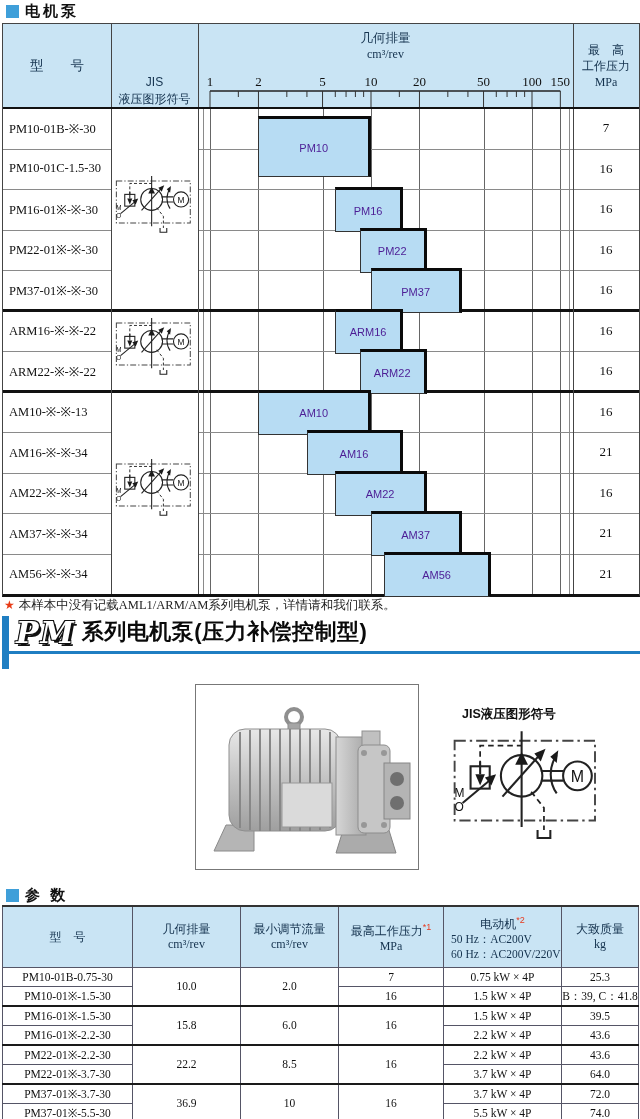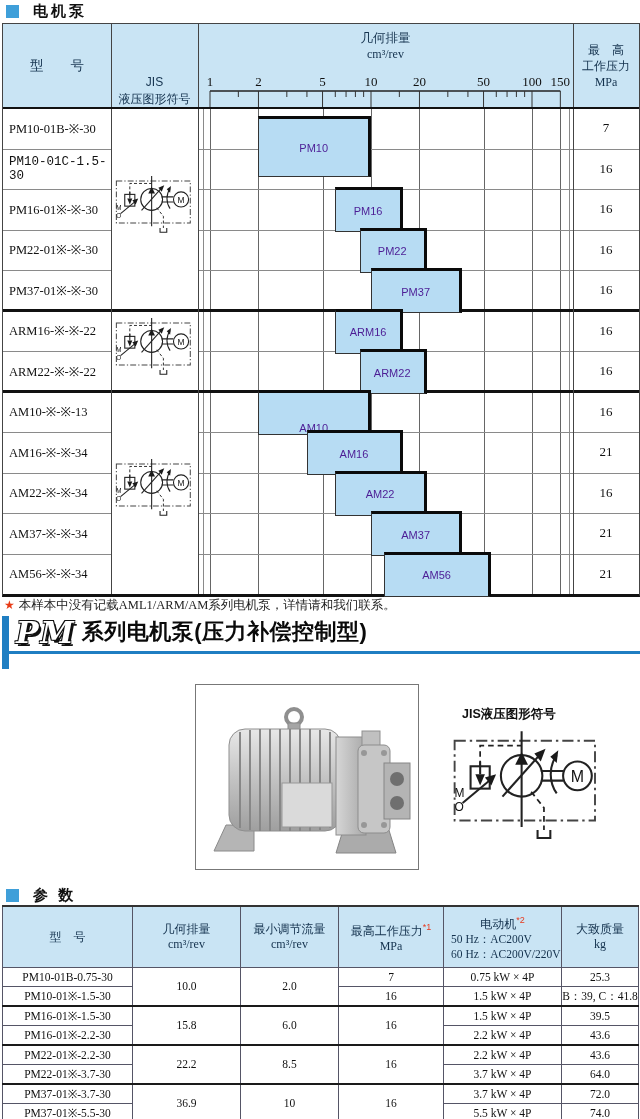--- a/index.html
+++ b/index.html
@@ -1,21 +1,21 @@
 <!DOCTYPE html>
 <html><head>
 <meta charset="utf-8">
 <style>
   html,body{margin:0;padding:0;background:#fff;}
   .page{position:relative;width:640px;height:1119px;background:#fff;overflow:hidden;
         font-family:"Liberation Sans",sans-serif;color:#111;}
   
   .sec-title{position:absolute;left:6px;display:flex;align-items:center;gap:6px;}
   .sq{width:13px;height:13px;background:#3f9fd9;display:inline-block;}
-  .sec-txt{font-size:15px;font-weight:bold;letter-spacing:3px;color:#111;margin-left:8px;}
+  .sec-txt{font-size:15px;font-weight:bold;letter-spacing:3px;color:#111;}
   
   #sel-table{position:absolute;left:2px;top:23px;width:636px;height:570px;
              border:1.5px solid #444;border-bottom:3px solid #111;box-sizing:content-box;}
   .sel-header{position:absolute;left:0;top:0;width:636px;height:84px;background:#c9e4f4;}
   .hdr-line{position:absolute;left:0;right:0;top:82.5px;height:2.5px;background:#111;z-index:6;}
   .vcol{position:absolute;top:0;bottom:0;width:1px;background:#444;z-index:5;}
   .vthin{position:absolute;top:84px;bottom:0;width:1px;background:#8a8a8a;z-index:1;}
   .h-model{position:absolute;left:0;top:0;width:108px;height:84px;display:flex;align-items:center;justify-content:center;
            font-size:13.5px;color:#14324e;}
   .h-jis{position:absolute;left:108px;top:0;width:87px;height:84px;display:flex;flex-direction:column;
@@ -158,21 +158,21 @@
     </div>
     <div class="hdr-line"></div>
     <div class="vcol" style="left:107.5px"></div>
     <div class="vcol" style="left:194.5px"></div>
     <div class="vcol" style="left:569.5px"></div>
     <div class="vthin" style="left:199.5px"></div>
     <div class="vthin" style="left:565.5px"></div>
     <div id="sel-body">
         <div class="model-cell" style="top: 84px; height: 40.5px;">PM10-01B-※-30</div>
         <div class="press-cell" style="top: 84px; height: 40.5px;">7</div>
-        <div class="model-cell" style="top: 124.5px; height: 40.5px; font-family: Liberation Mono, monospace;">PM10-01C-1.5-30</div>
+        <div class="model-cell" style="top: 124.5px; height: 40.5px;">PM10-01C-1.5-30</div>
         <div class="press-cell" style="top: 124.5px; height: 40.5px;">16</div>
         <div class="rsep" style="top: 124.5px; left: 0px; width: 108px;"></div>
         <div class="rsep" style="top: 124.5px; left: 195px; width: 441px;"></div>
         <div class="model-cell" style="top: 165px; height: 40.5px;">PM16-01※-※-30</div>
         <div class="press-cell" style="top: 165px; height: 40.5px;">16</div>
         <div class="rsep" style="top: 165px; left: 0px; width: 108px;"></div>
         <div class="rsep" style="top: 165px; left: 195px; width: 441px;"></div>
         <div class="model-cell" style="top: 205.5px; height: 40.5px;">PM22-01※-※-30</div>
         <div class="press-cell" style="top: 205.5px; height: 40.5px;">16</div>
         <div class="rsep" style="top: 205.5px; left: 0px; width: 108px;"></div>
@@ -226,21 +226,21 @@
         </div>
         <div class="bar" style="left: 368px; width: 91.2912px; top: 244px; height: 45px; text-align: right;">
           <span>PM37</span>
         </div>
         <div class="bar" style="left: 332.282px; width: 67.7014px; top: 284.5px; height: 45px;">
           <span>ARM16</span>
         </div>
         <div class="bar" style="left: 356.636px; width: 67.1264px; top: 325px; height: 45px;">
           <span>ARM22</span>
         </div>
-        <div class="bar" style="left: 255.466px; width: 112.534px; top: 365.5px; height: 45px; align-items: flex-end;">
+        <div class="bar" style="left: 255.466px; width: 112.534px; top: 365.5px; height: 45px;">
           <span>AM10</span>
         </div>
         <div class="bar" style="left: 303.932px; width: 96.0521px; top: 406px; height: 45px;">
           <span>AM16</span>
         </div>
         <div class="bar" style="left: 332.282px; width: 91.4805px; top: 446.5px; height: 45px;">
           <span>AM22</span>
         </div>
         <div class="bar" style="left: 368px; width: 91.2912px; top: 487px; height: 45px;">
           <span>AM37</span>

